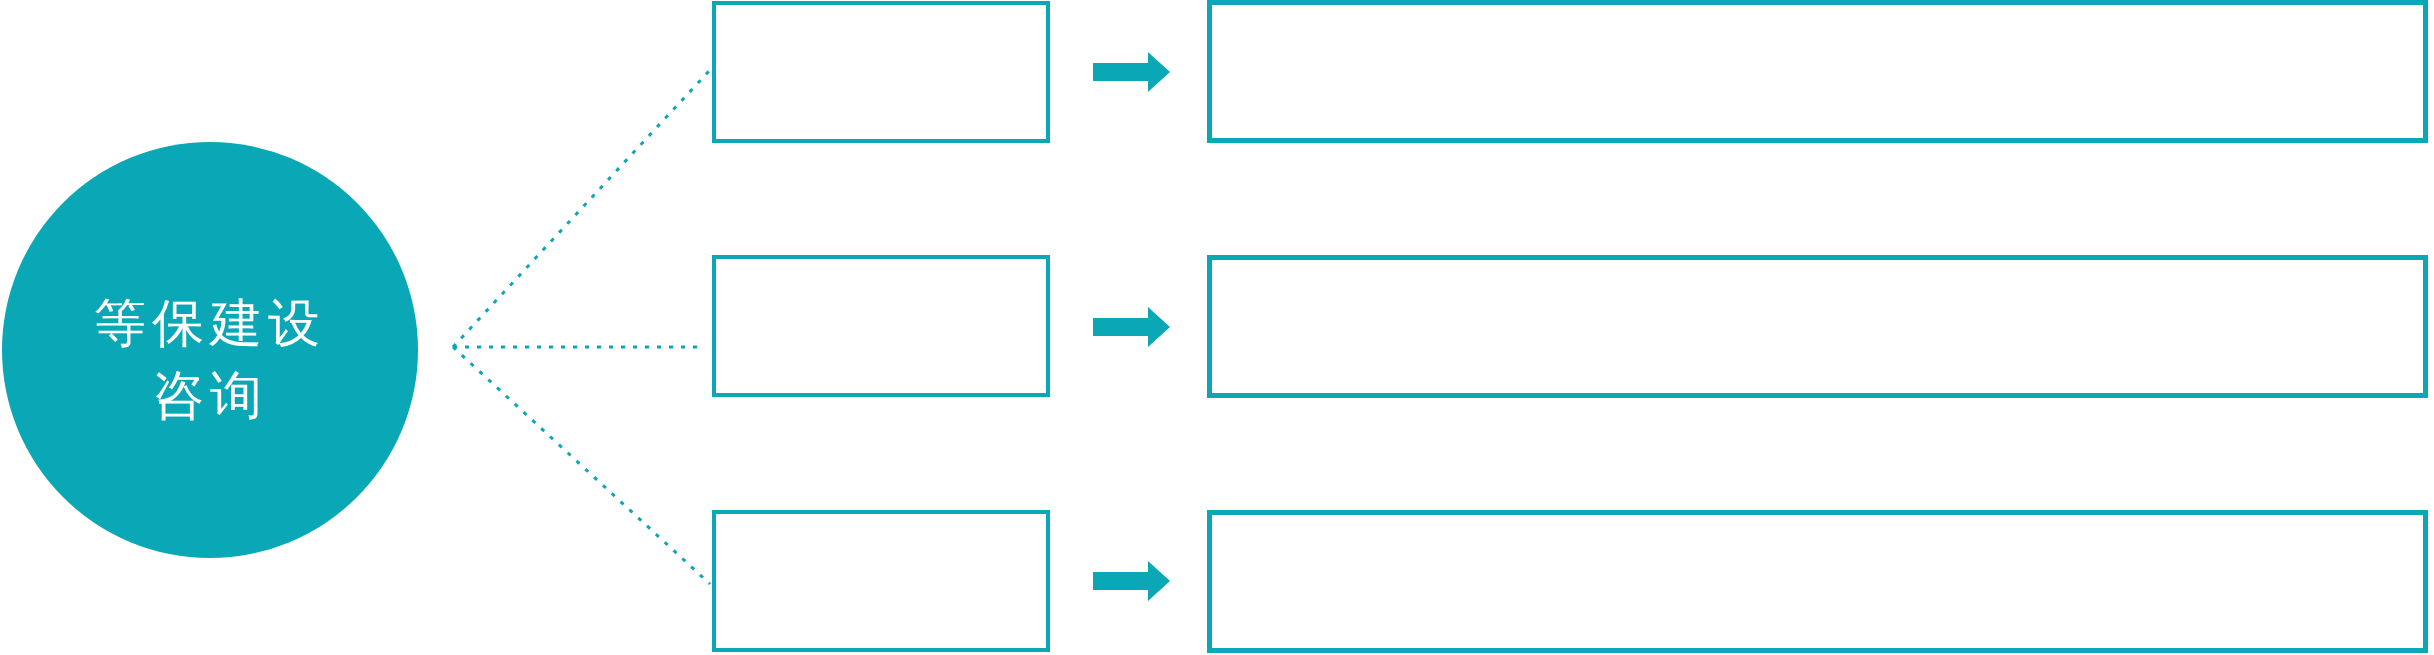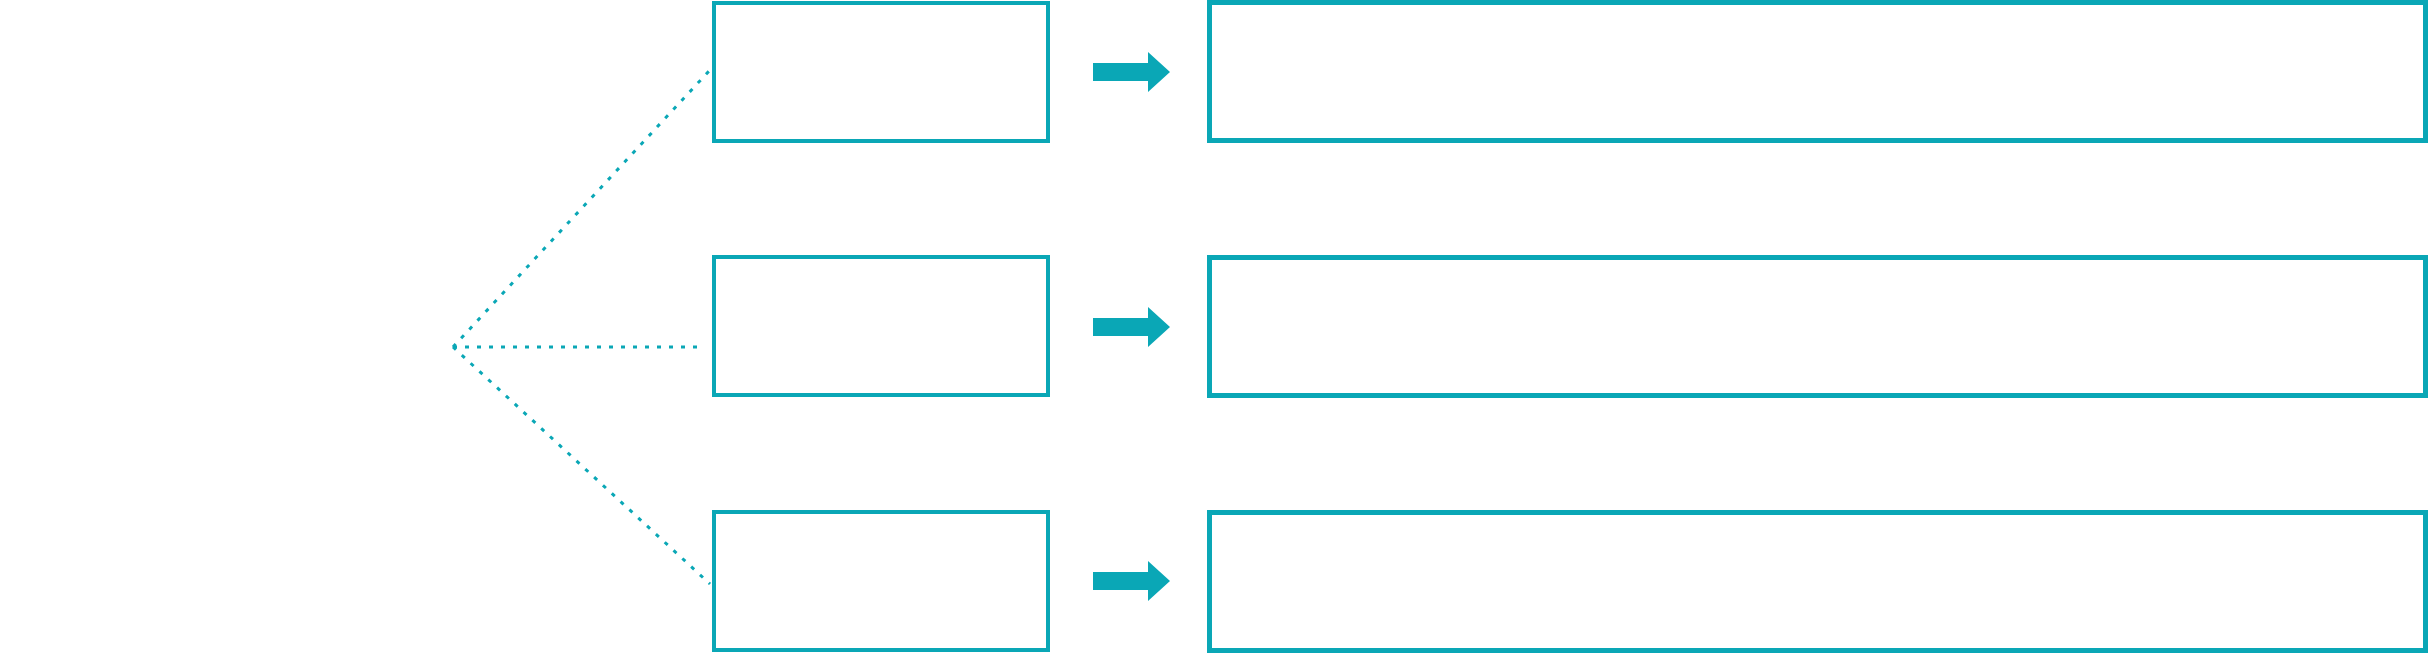--- a/index.html
+++ b/index.html
@@ -74,20 +74,24 @@
 <body>
 
 <div class="canvas">
 
   <svg class="connectors" viewBox="0 0 2434 655" xmlns="http://www.w3.org/2000/svg">
     <line x1="453" y1="347" x2="710" y2="70"></line>
     <line x1="453" y1="347" x2="704" y2="347"></line>
     <line x1="453" y1="347" x2="710" y2="584"></line>
   </svg>
 
+  <div class="circle">
+    <span class="line">等保建设</span>
+    <span class="line">咨询</span>
+  </div>
 
   <div class="small-box r1"></div>
   <svg class="arrow r1" viewBox="0 0 77 40" xmlns="http://www.w3.org/2000/svg">
     <polygon points="0,11 55,11 55,0 77,20 55,40 55,29 0,29"></polygon>
   </svg>
   <div class="big-box r1"></div>
 
   <div class="small-box r2"></div>
   <svg class="arrow r2" viewBox="0 0 77 40" xmlns="http://www.w3.org/2000/svg">
     <polygon points="0,11 55,11 55,0 77,20 55,40 55,29 0,29"></polygon>

